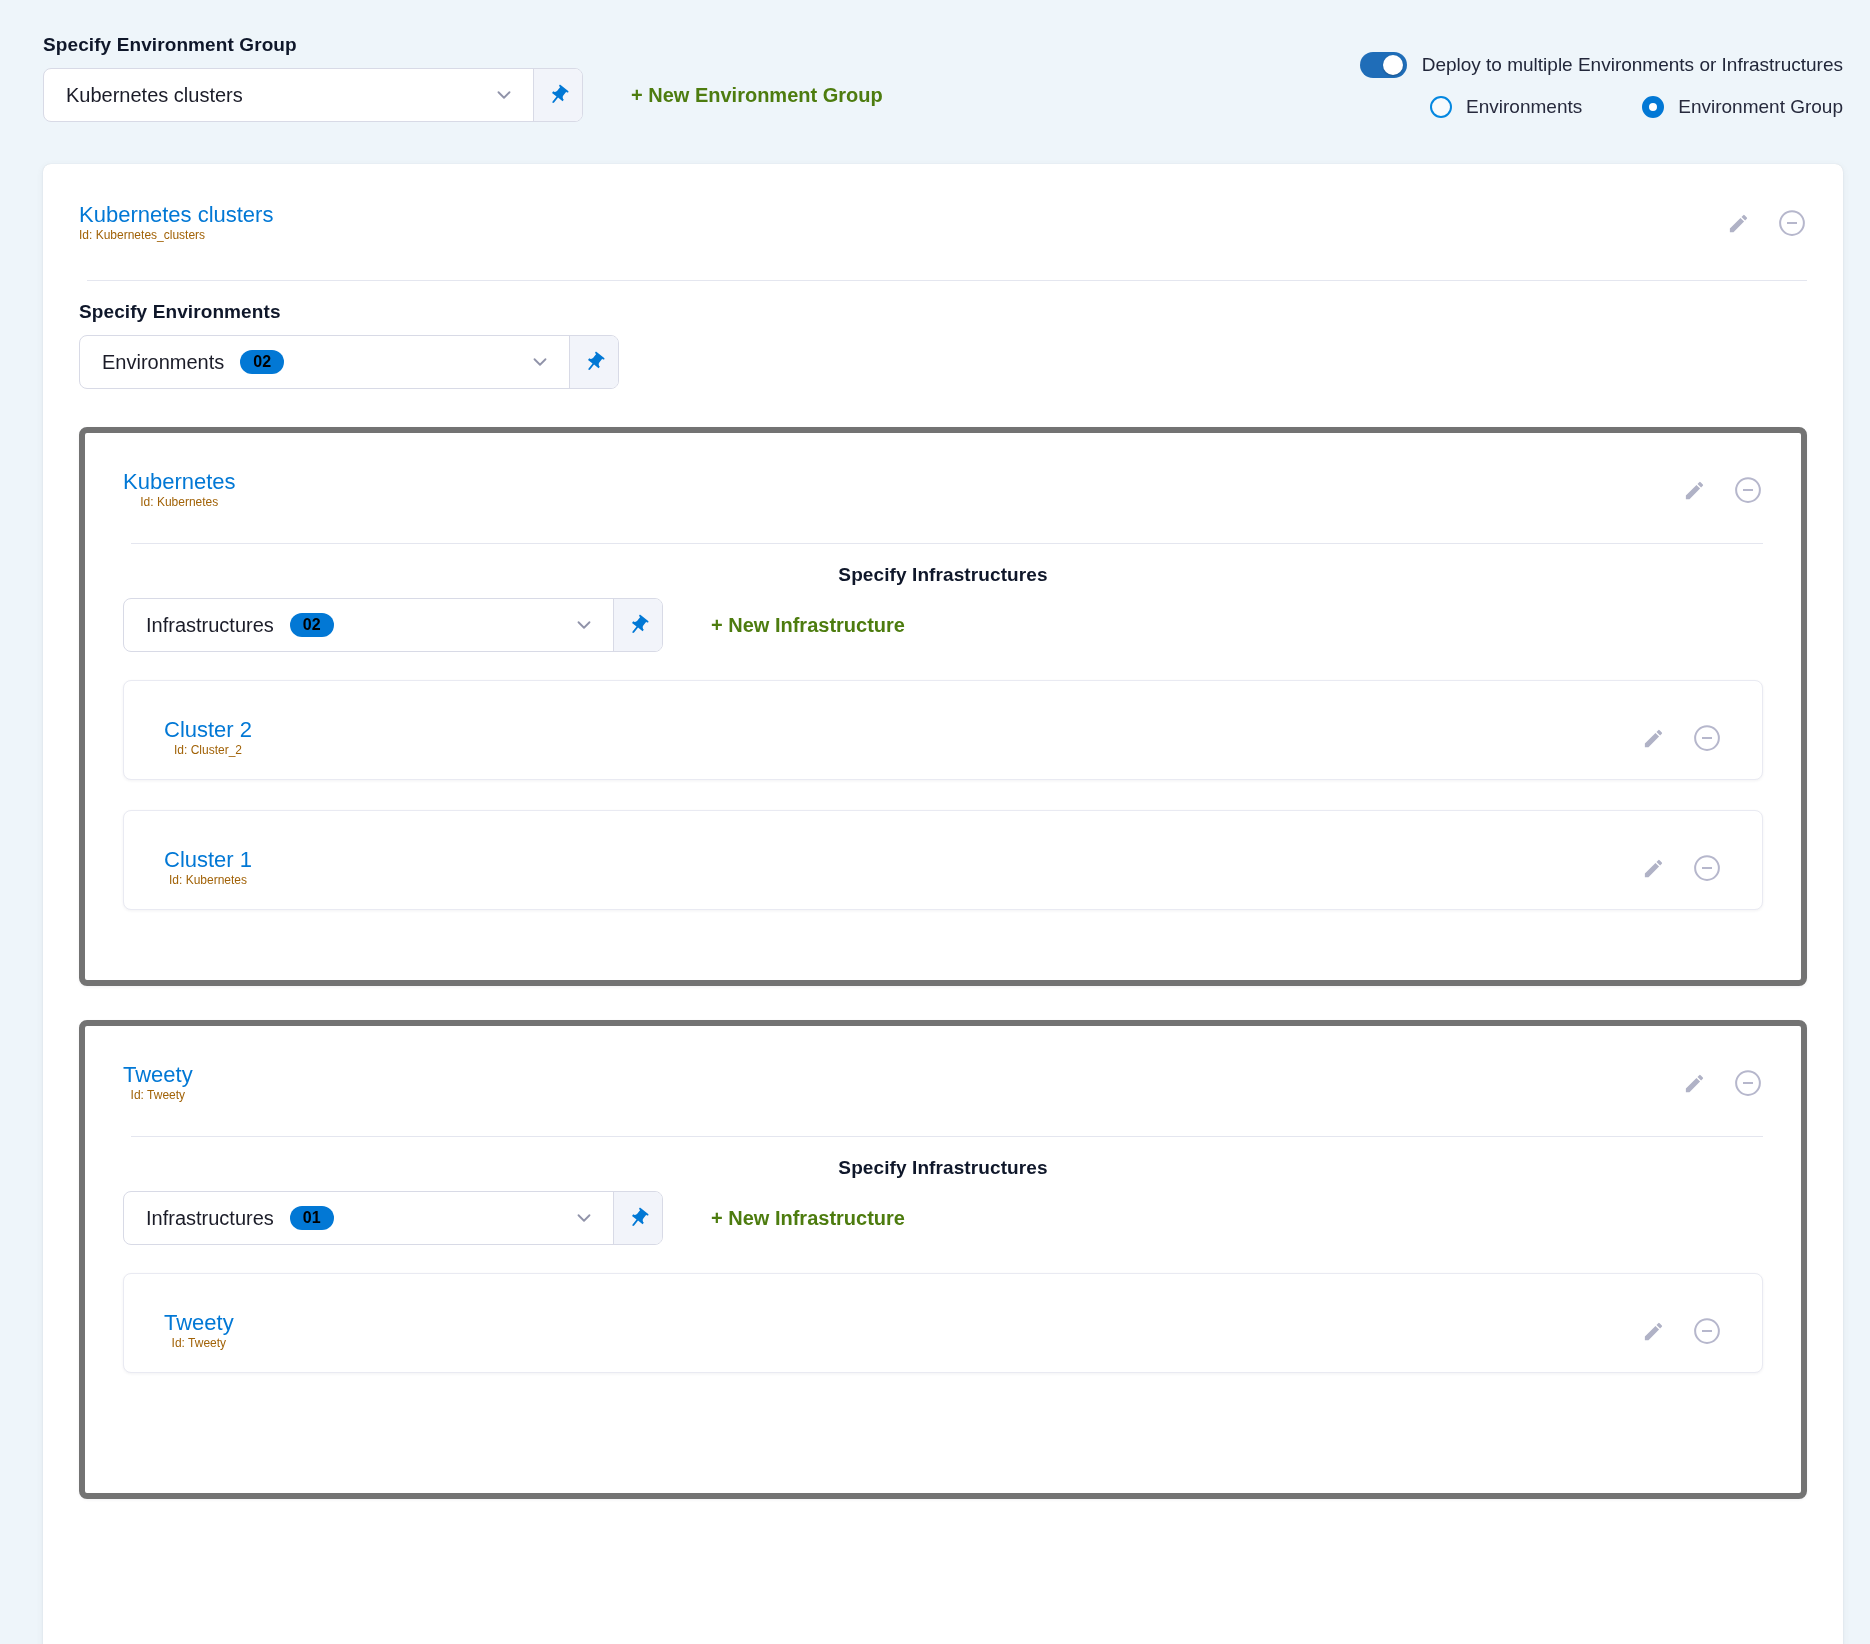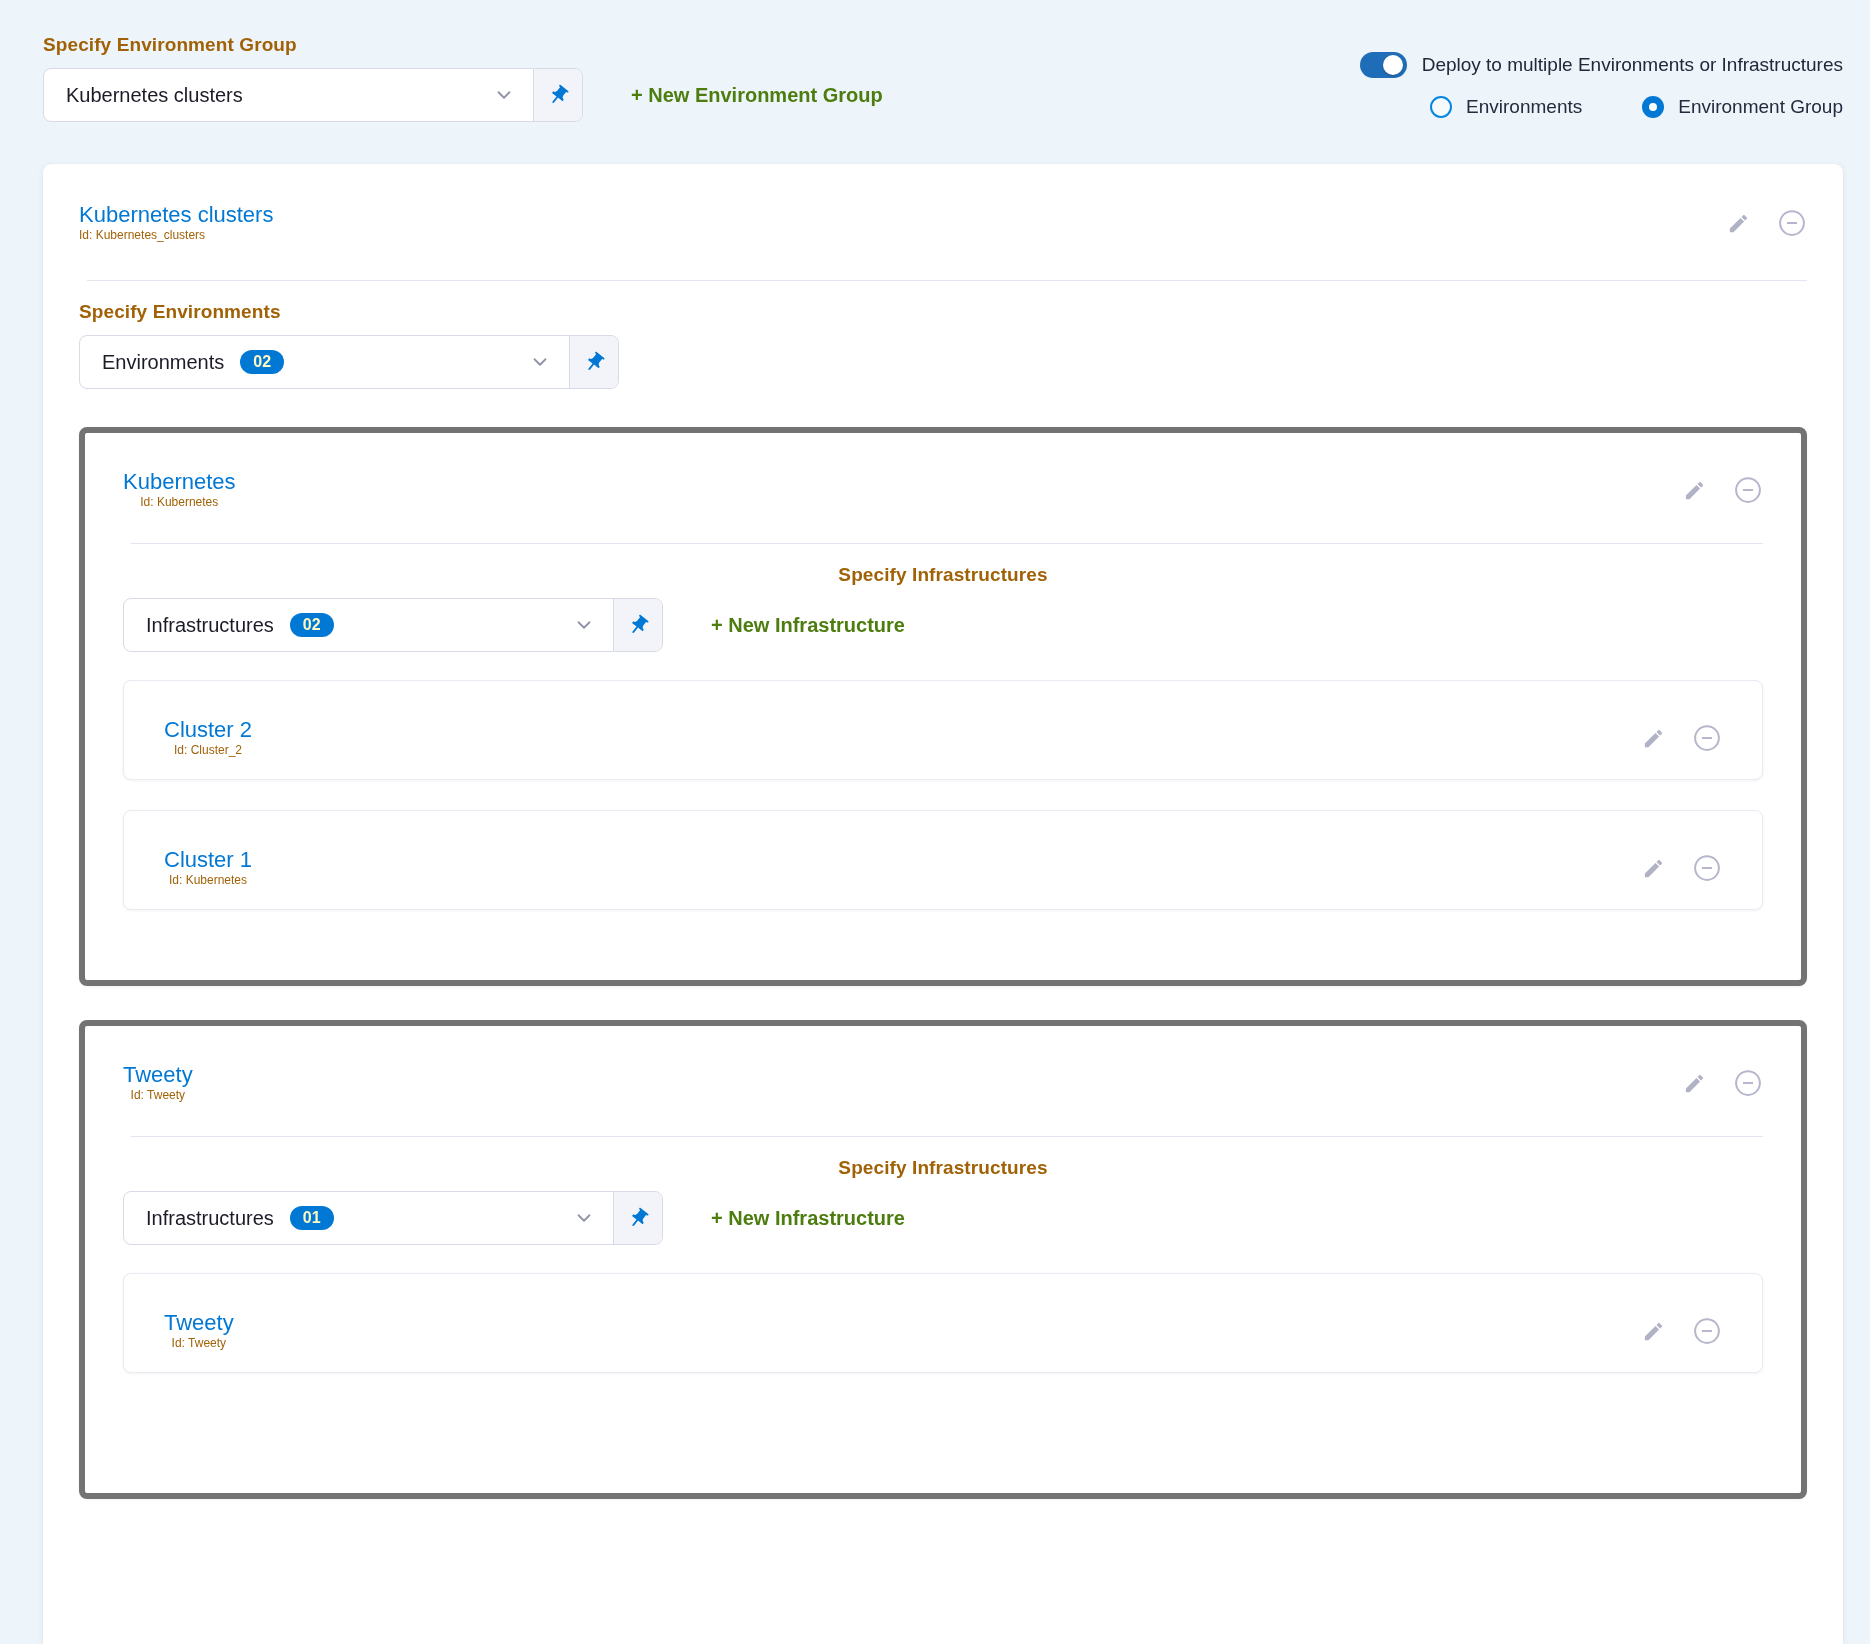--- a/index.html
+++ b/index.html
@@ -5,31 +5,31 @@
   * { margin:0; padding:0; box-sizing:border-box; }
   html,body { width:1870px; height:1644px; overflow:hidden; }
   body {
     background:#eef5fa;
     font-family:"Liberation Sans", sans-serif;
     color:#26273a;
   }
 
   
   .topbar { position:relative; padding:34px 27px 0 43px; height:164px; }
-  .field-label { font-size:19px; font-weight:600; color:#a16207; letter-spacing:.1px; }
+  .field-label { font-size:19px; font-weight:600; color:#0f172a; letter-spacing:.1px; }
   .select-row { display:flex; align-items:center; margin-top:12px; }
   .select-control {
     display:flex; align-items:stretch; width:540px; height:54px;
     background:#fff; border:1px solid #d8dae6; border-radius:8px; overflow:hidden;
     cursor:pointer;
   }
   .select-main { flex:1; display:flex; align-items:center; padding:0 18px 0 22px; }
   .select-value { font-size:20px; color:#1b1c28; }
   .count-badge {
-    margin-left:16px; background:#0278d5; color:#fef9c3; font-size:16px; font-weight:700;
+    margin-left:16px; background:#0278d5; color:#000000; font-size:16px; font-weight:700;
     padding:4px 13px; border-radius:999px; line-height:1;
   }
   .chevron { margin-left:auto; width:22px; height:22px; flex:0 0 auto; }
   .pin-btn {
     width:49px; flex:0 0 49px; display:flex; align-items:center; justify-content:center;
     background:#f2f4fa; border-left:1px solid #d8dae6; cursor:pointer;
   }
   .pin-btn svg { width:23px; height:23px; fill:#0278d5; transform:rotate(38deg); }
   .link {
     color:#4d7c0f; font-size:20px; font-weight:700; margin-left:48px; cursor:pointer;

